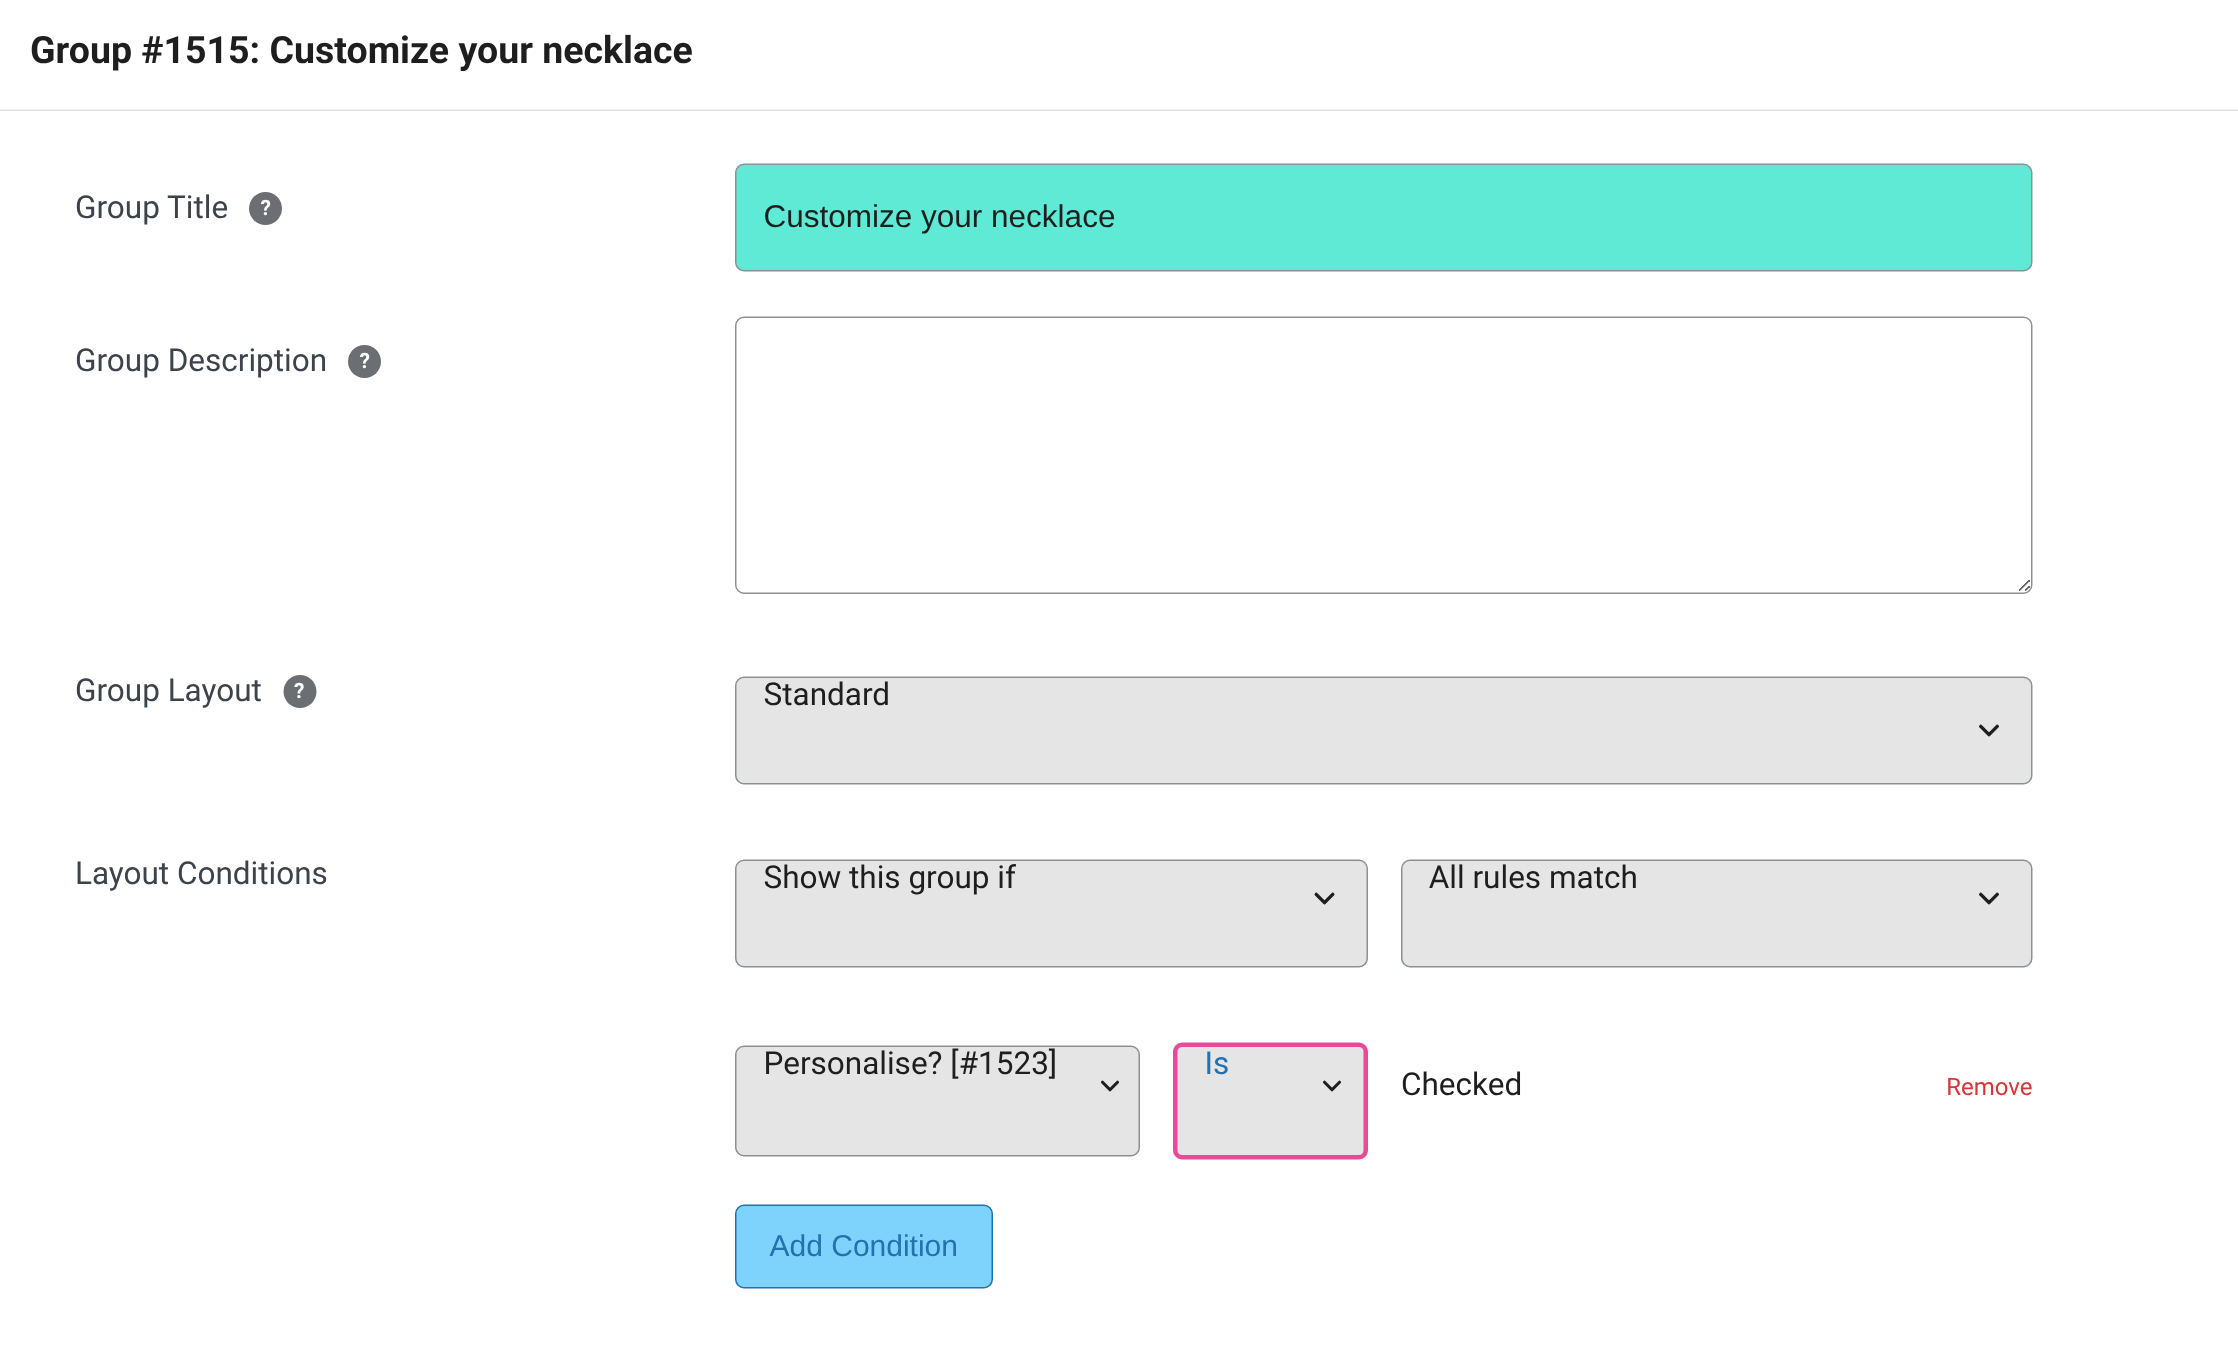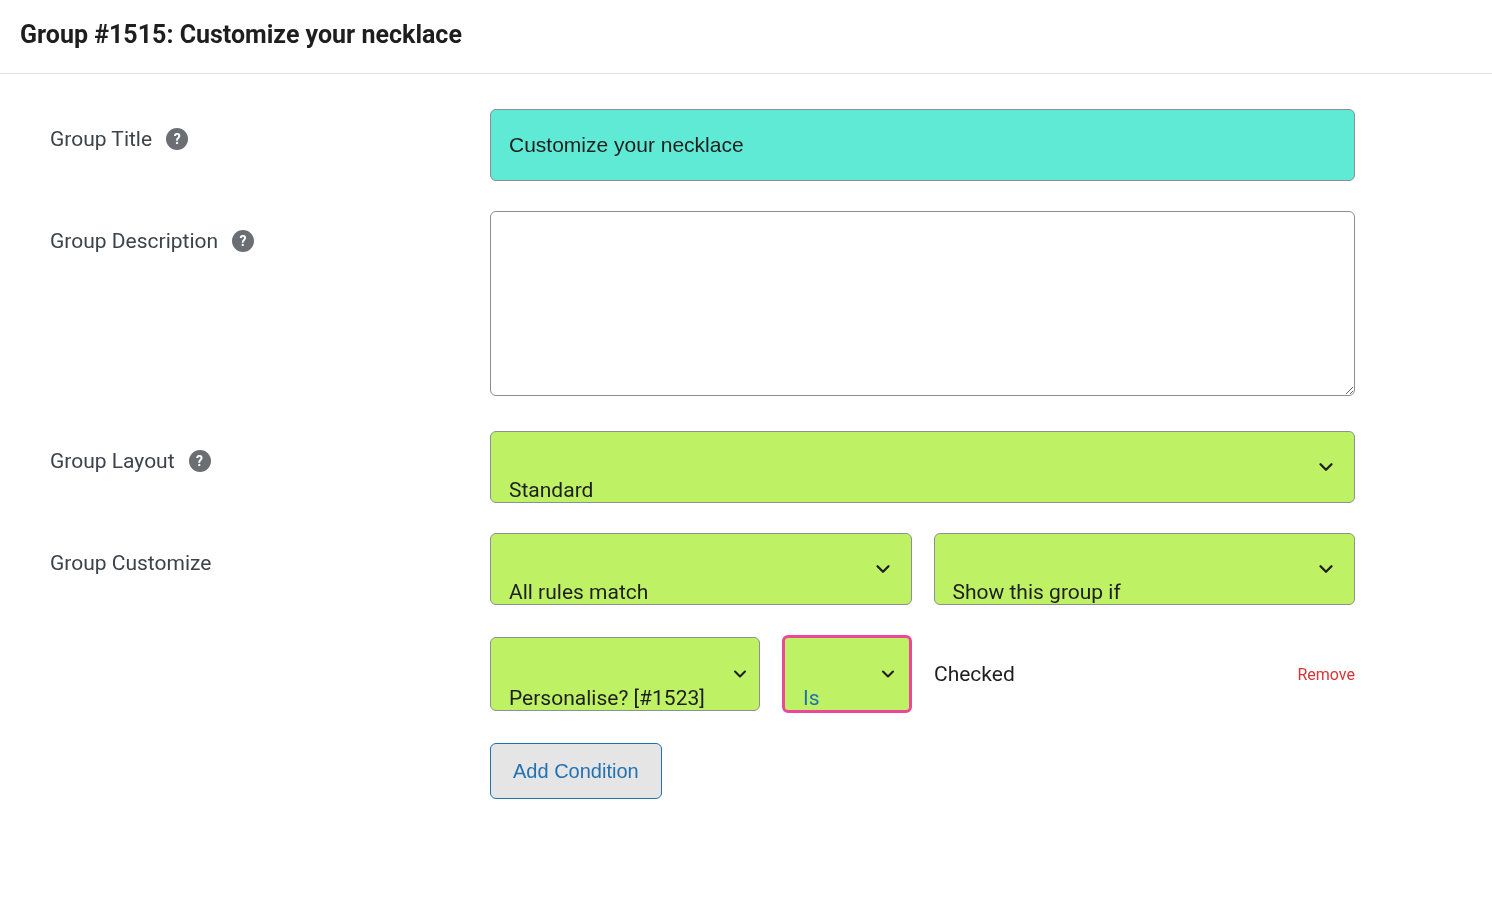--- a/index.html
+++ b/index.html
@@ -81,24 +81,25 @@
   }
   .select-wrap.w-half { width: calc(50% - 11px); }
   .select-box {
     width: 100%;
     height: 72px;
     border: 1px solid #8c8f94;
     border-radius: 6px;
     padding: 0 50px 0 18px;
     font-size: 21px;
     color: #1e1e1e;
-    background: #bef264;
-    display: flex;
-    align-items: flex-end;
-    cursor: pointer;
+    background: #e5e5e5;
+    display: flex;
+    align-items: flex-start;
+    cursor: pointer;
+    margin-top: 20px;
   }
   .select-box.focused {
     border: 3px solid #ec4899;
   }
   .chevron {
     position: absolute;
     right: 18px;
     top: 50%;
     transform: translateY(-50%);
     pointer-events: none;
@@ -136,21 +137,21 @@
     cursor: pointer;
     margin-left: auto;
   }
   .btn-secondary {
     display: inline-flex;
     align-items: center;
     height: 56px;
     padding: 0 22px;
     border: 1px solid #2271b1;
     border-radius: 6px;
-    background: #e5e5e5;
+    background: #7dd3fc;
     color: #2271b1;
     font-size: 20px;
     cursor: pointer;
   }
 </style>
 </head>
 <body>
 
 <div class="header">
   <h1>Group #1515: Customize your necklace</h1>
@@ -192,38 +193,38 @@
           <svg width="22" height="22" viewBox="0 0 24 24" fill="none" stroke="#1e1e1e" stroke-width="2.5" stroke-linecap="round" stroke-linejoin="round">
               <polyline points="6 9 12 15 18 9"></polyline>
             </svg>
         </span>
       </div>
     </div>
   </div>
 
   <div class="form-row" style="margin-bottom:0;">
     <div class="form-label-col">
-      <span>Group Customize</span>
+      <span>Layout Conditions</span>
     </div>
     <div class="form-input-col">
 
       <div class="cond-top-row">
         <div class="select-wrap w-half">
           <div class="select-box">
-            <span>All rules match</span>
+            <span>Show this group if</span>
           </div>
           <span class="chevron">
             <svg width="22" height="22" viewBox="0 0 24 24" fill="none" stroke="#1e1e1e" stroke-width="2.5" stroke-linecap="round" stroke-linejoin="round">
                 <polyline points="6 9 12 15 18 9"></polyline>
               </svg>
           </span>
         </div>
         <div class="select-wrap w-half">
           <div class="select-box">
-            <span>Show this group if</span>
+            <span>All rules match</span>
           </div>
           <span class="chevron">
             <svg width="22" height="22" viewBox="0 0 24 24" fill="none" stroke="#1e1e1e" stroke-width="2.5" stroke-linecap="round" stroke-linejoin="round">
                 <polyline points="6 9 12 15 18 9"></polyline>
               </svg>
           </span>
         </div>
       </div>
 
       <div class="cond-rule-row">

